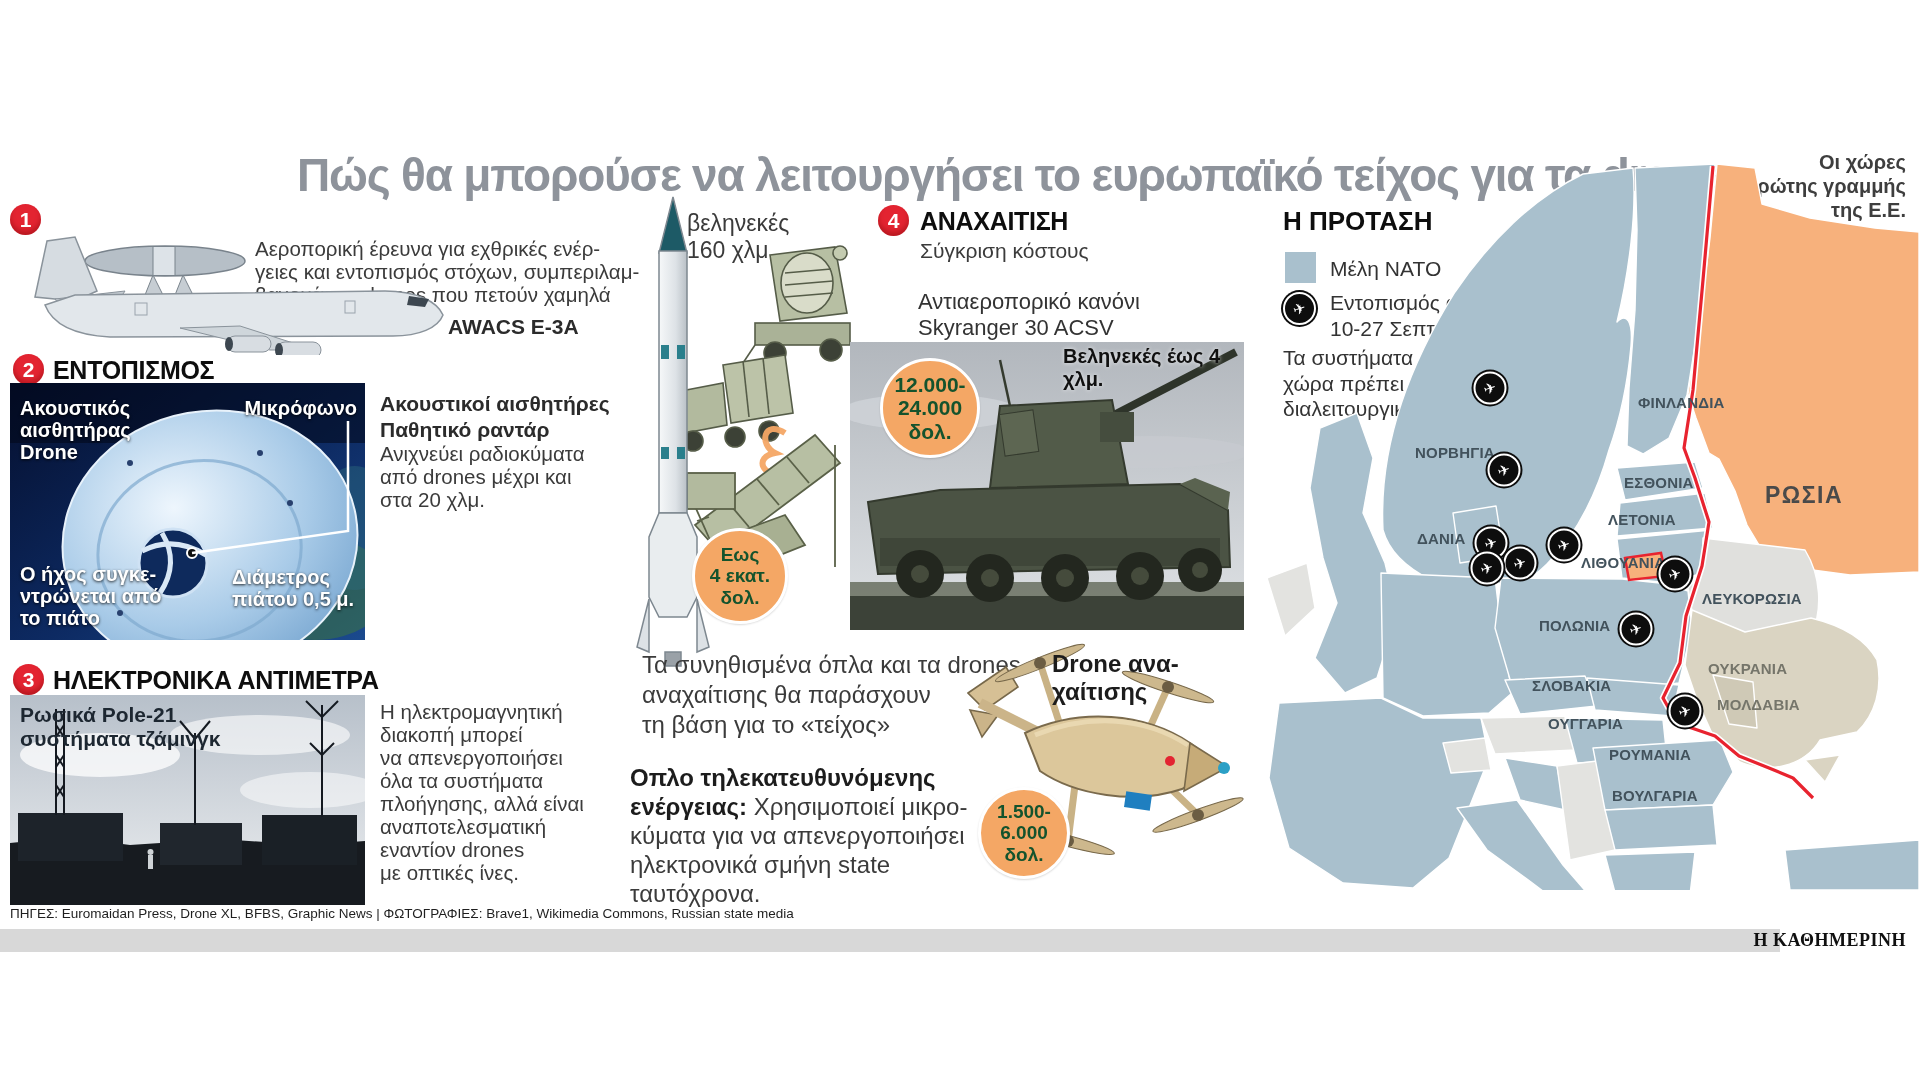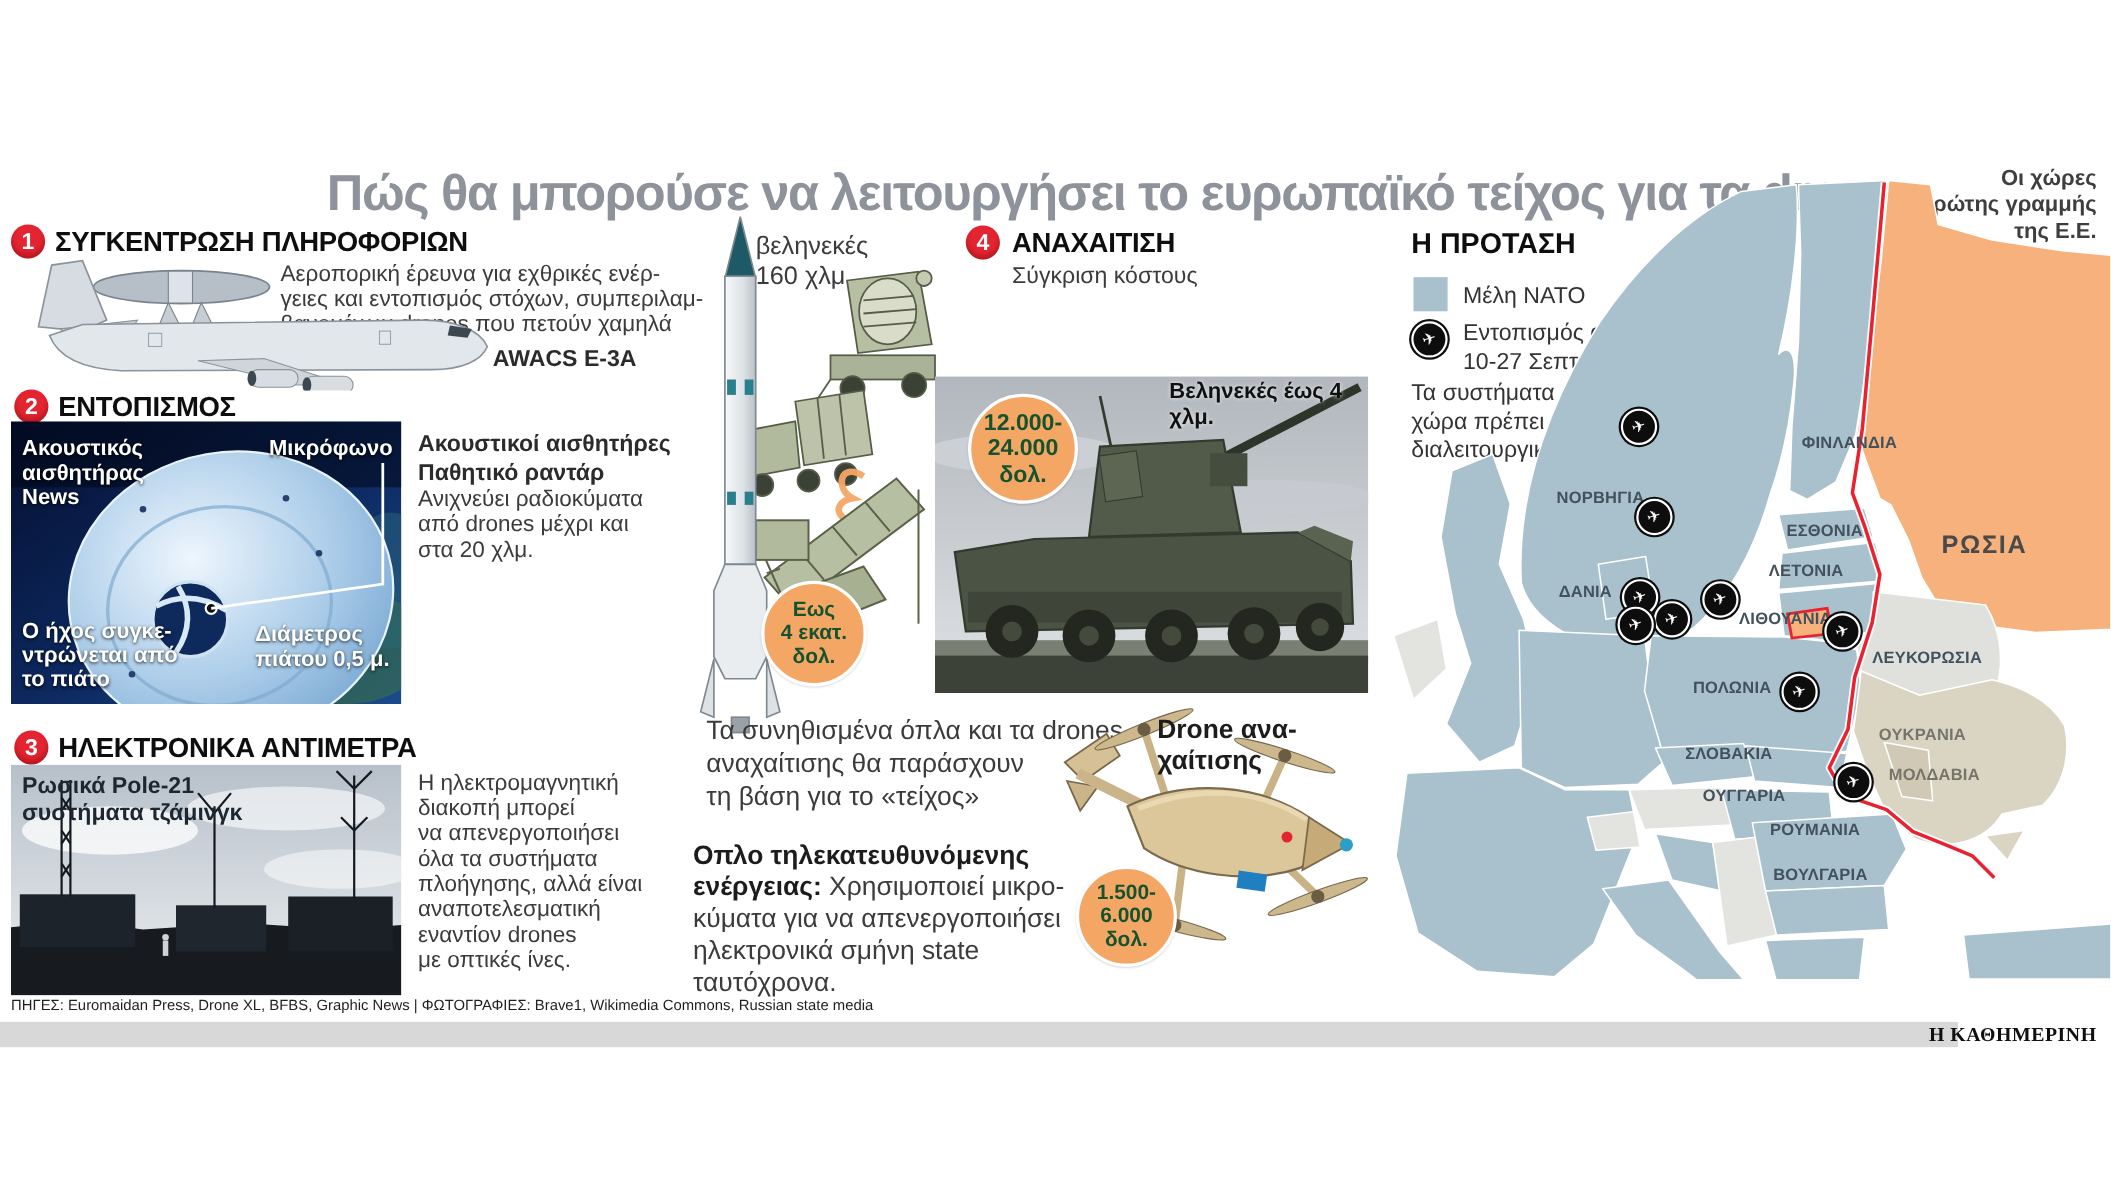--- a/index.html
+++ b/index.html
@@ -46,21 +46,20 @@
 <div id="canvas">
 
   <div class="abs title" style="left:297px;top:148px;">Πώς θα μπορούσε να λειτουργήσει το ευρωπαϊκό τείχος για τα drones</div>
   <div class="abs eu-note pre" style="right:13px;top:150px;">Οι χώρες
 πρώτης γραμμής
 της Ε.Ε.</div>
 
   <div class="abs badge" style="left:10px;top:204px;">
       <span>1</span>
     </div>
-  <div class="abs step-h" style="left:50px;top:206px;">ΣΥΓΚΕΝΤΡΩΣΗ ΠΛΗΡΟΦΟΡΙΩΝ</div>
   <div class="abs body pre" style="left:255px;top:237px;">Αεροπορική έρευνα για εχθρικές ενέρ-
 γειες και εντοπισμός στόχων, συμπεριλαμ-
 βανομένων drones που πετούν χαμηλά</div>
   <div class="abs bold" style="left:448px;top:315px;font-size:21px;">AWACS E-3A</div>
 
   <svg class="abs" style="left:15px;top:233px;" width="435" height="122" viewBox="0 0 435 122">
     <ellipse cx="150" cy="28" rx="80" ry="15" fill="#b6bfc7" stroke="#79838c" stroke-width="1.5"></ellipse>
     <rect x="138" y="13.5" width="22" height="29" fill="#dde3e8" stroke="#79838c" stroke-width="1"></rect>
     <path d="M138,42 L130,62 L148,62 Z" fill="#c6cdd3" stroke="#79838c"></path>
     <path d="M168,42 L178,62 L160,62 Z" fill="#c6cdd3" stroke="#79838c"></path>
@@ -109,21 +108,21 @@
       <path d="M150,210 Q170,180 152,150" fill="none" stroke="#d9e8f6" stroke-width="5"></path>
       <circle cx="182" cy="170" r="5" fill="#111" stroke="#fff" stroke-width="2"></circle>
       <polyline points="182,170 338,148 338,38" fill="none" stroke="#fff" stroke-width="2.5"></polyline>
       <circle cx="120" cy="80" r="3" fill="#28406e"></circle>
         <circle cx="250" cy="70" r="3" fill="#28406e"></circle>
       <circle cx="280" cy="120" r="3" fill="#28406e"></circle>
         <circle cx="110" cy="230" r="3" fill="#28406e"></circle>
     </svg>
     <div class="abs plabel pre" style="left:10px;top:14px;">Ακουστικός
 αισθητήρας
-News</div>
+Drone</div>
     <div class="abs plabel" style="right:8px;top:14px;">Μικρόφωνο</div>
     <div class="abs plabel pre" style="left:10px;top:180px;">Ο ήχος συγκε-
 ντρώνεται από
 το πιάτο</div>
     <div class="abs plabel pre" style="left:222px;top:183px;">Διάμετρος
 πιάτου 0,5 μ.</div>
   </div>
 
   <div class="abs" style="left:380px;top:392px;width:250px;">
     <div class="bold" style="font-size:21px;">Ακουστικοί αισθητήρες</div>
@@ -256,20 +255,22 @@
 
   <div class="abs cost" style="left:692px;top:528px;width:90px;height:90px;font-size:19px;">Εως
 4 εκατ.
 δολ.</div>
 
   <div class="abs badge" style="left:878px;top:205px;">
       <span>4</span>
     </div>
   <div class="abs step-h" style="left:920px;top:207px;">ΑΝΑΧΑΙΤΙΣΗ</div>
   <div class="abs" style="left:920px;top:239px;font-size:21px;color:#3b3b3b;">Σύγκριση κόστους</div>
+  <div class="abs pre" style="left:918px;top:289px;font-size:22px;line-height:1.2;color:#333;">Αντιαεροπορικό κανόνι
+Skyranger 30 ACSV</div>
 
   <div class="abs photo" style="left:850px;top:342px;width:394px;height:288px;">
     <svg width="394" height="288" viewBox="0 0 394 288">
       <defs>
         <linearGradient id="gSky2" x1="0" y1="0" x2="0" y2="1">
           <stop offset="0" stop-color="#b2b7bd"></stop>
             <stop offset="1" stop-color="#dfe2e5"></stop>
         </linearGradient>
       </defs>
       <rect width="394" height="288" fill="url(#gSky2)"></rect>

